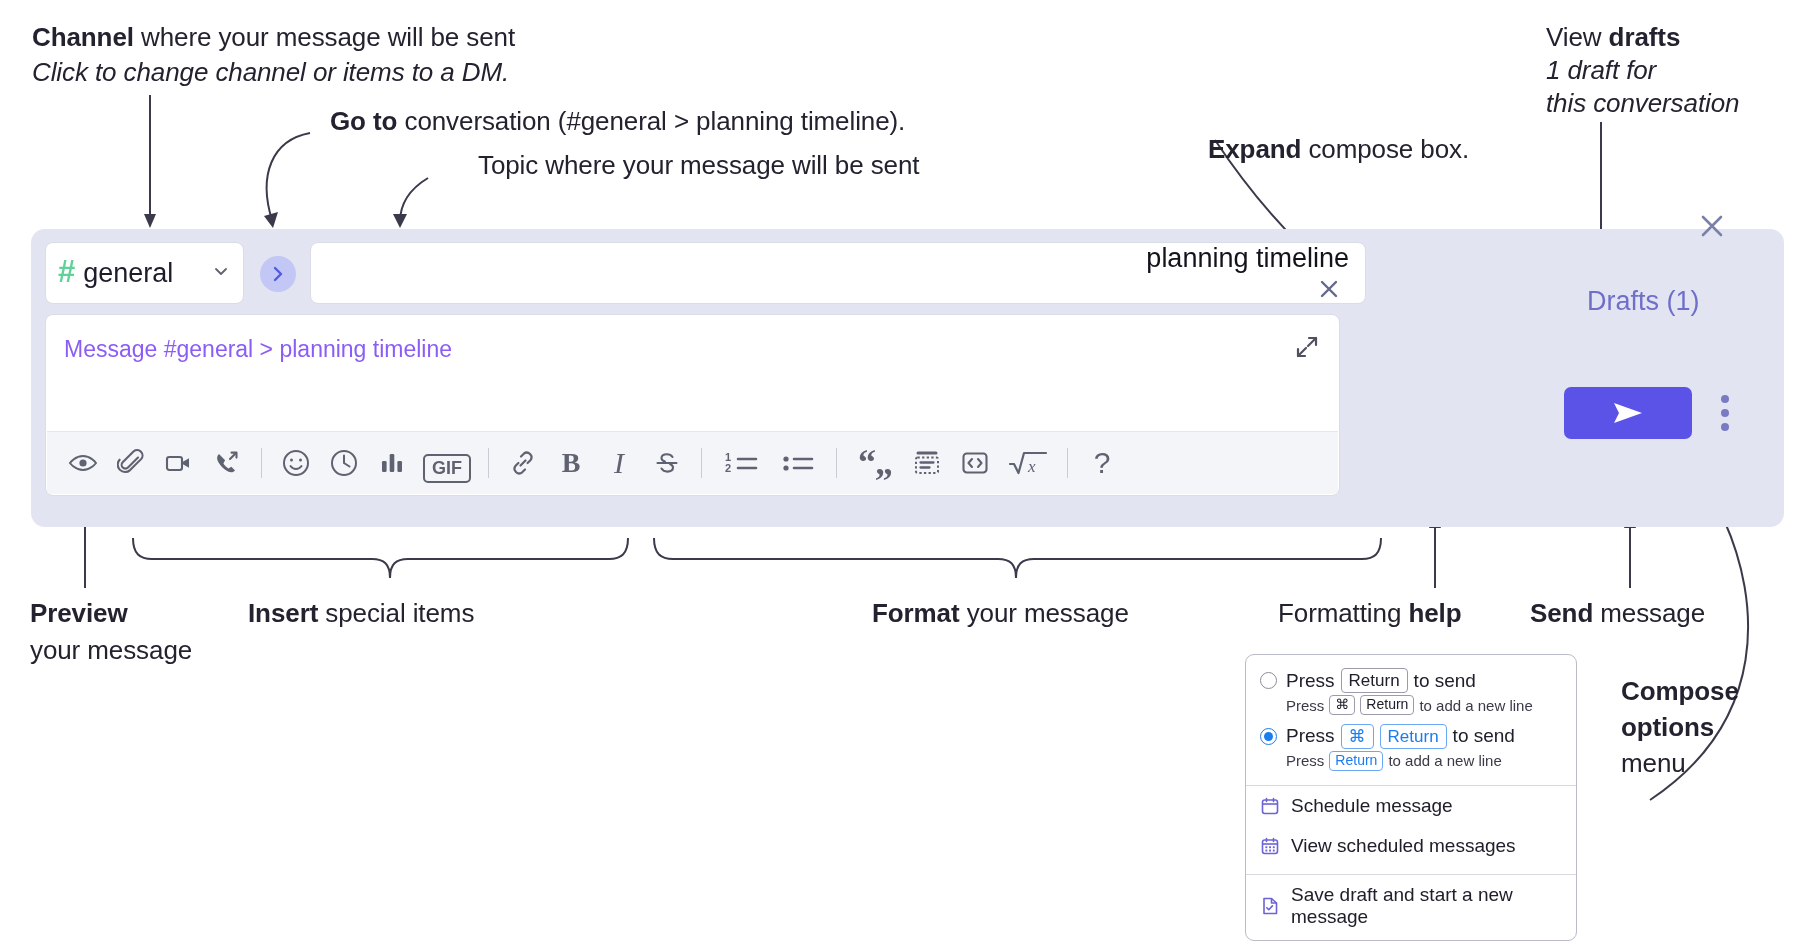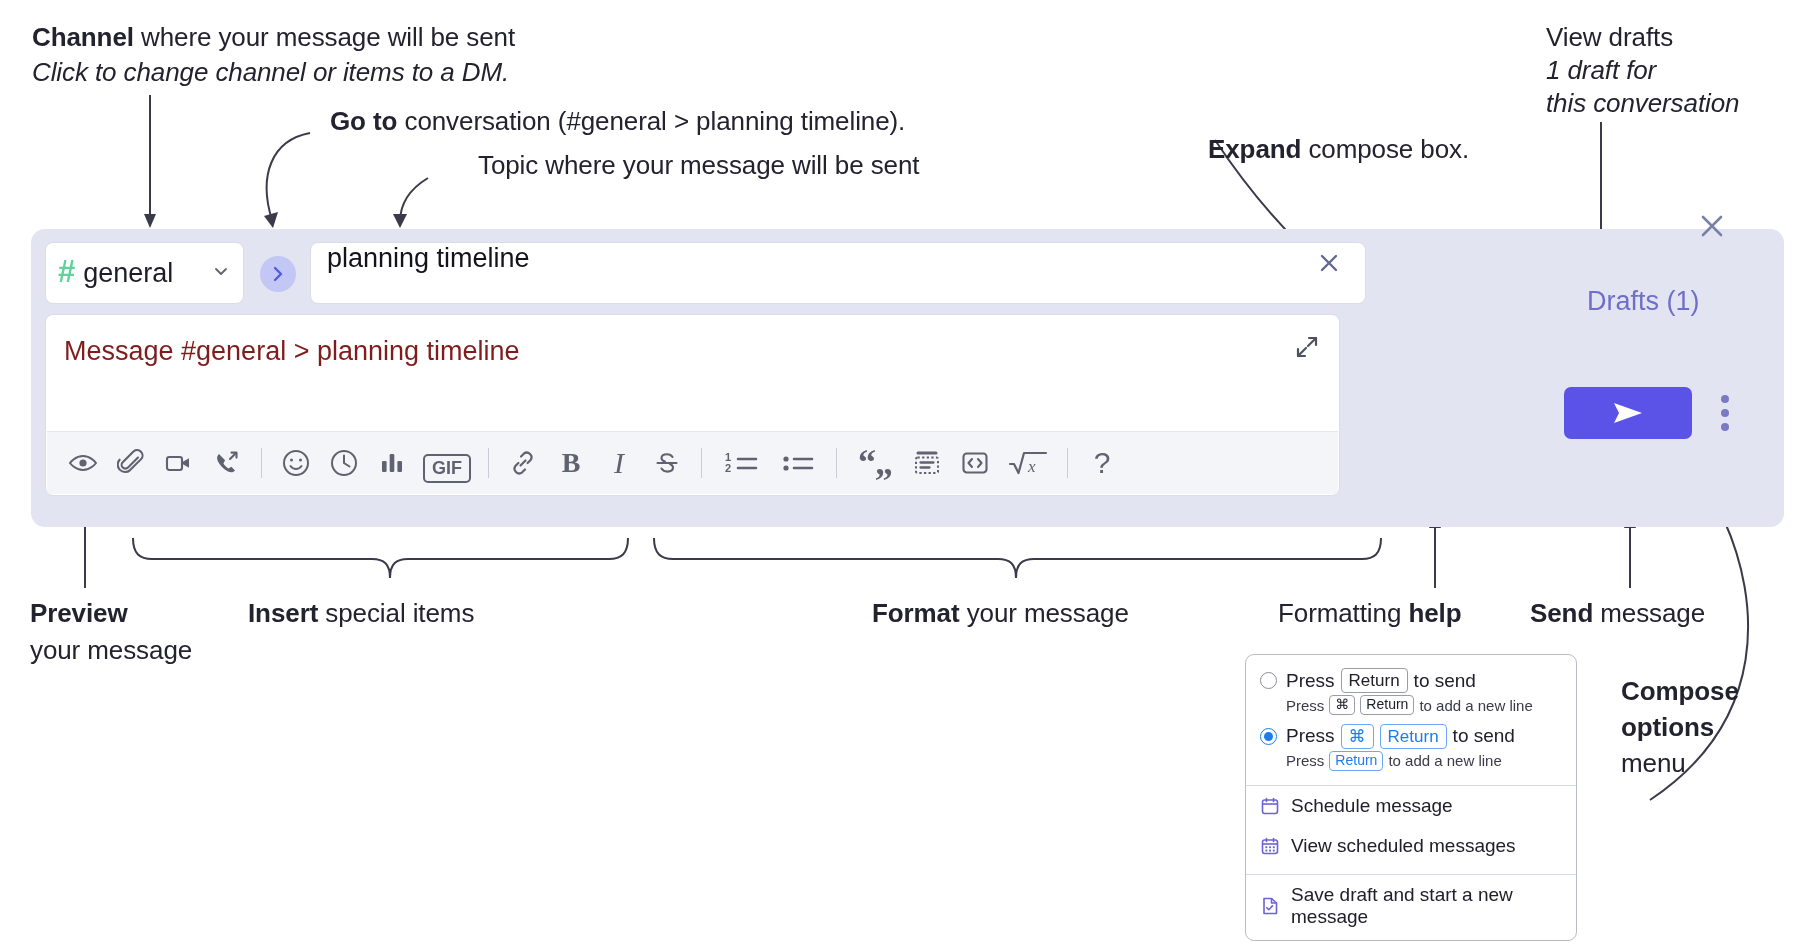--- a/index.html
+++ b/index.html
@@ -68,39 +68,40 @@
     display:flex;align-items:center;justify-content:center;
     cursor:pointer;
   }
   #topic-field{
     position:absolute;left:265px;top:0;
     right:182px;height:62px;
     background:#fff;
     border:1px solid #dcdce6;
     border-radius:8px;
     box-sizing:border-box;
-    display:flex;align-items:flex-start;
+    display:flex;align-items:flex-end;
     padding:0 16px;
+    flex-direction:column;
   }
   #topic-value{font-size:27px;color:#14131c;flex:1;}
   #topic-clear{width:40px;height:40px;display:flex;align-items:center;justify-content:center;cursor:pointer;}
 
   
   #message-box{
     position:absolute;left:0;top:72px;
     width:1295px;height:182px;
     background:#fff;
     border:1px solid #dcdce6;
     border-radius:8px;
     box-sizing:border-box;
     overflow:hidden;
   }
   #message-placeholder{
     position:absolute;left:18px;top:21px;
-    font-size:27px;color:#7f1d1d;
+    font-size:23px;color:#8b5cf6;
   }
   #expand-button{
     position:absolute;right:14px;top:14px;
     width:36px;height:36px;
     display:flex;align-items:center;justify-content:center;
     cursor:pointer;
   }
   #toolbar{
     position:absolute;left:1px;right:1px;bottom:1px;height:63px;
     background:#f4f5f8;
@@ -235,21 +236,21 @@
 
   <div class="anno" style="left:478px;top:150px;">
     <span style="font-weight:400;">Topic</span><span> where your message will be sent</span>
   </div>
 
   <div class="anno" style="left:1208px;top:106px;margin-top:28px;">
     <span style="font-weight:700;">Expand</span><span> compose box.</span>
   </div>
 
   <div class="anno" style="left:1546px;top:22px;">
-    <span>View </span><span style="font-weight:400;">drafts</span>
+    <span>View </span><span style="font-weight:700;">drafts</span>
   </div>
   <div class="anno ital" style="left:1546px;top:55px;">1 draft for</div>
   <div class="anno ital" style="left:1546px;top:88px;">this conversation</div>
 
   <div class="anno" style="left:30px;top:598px;">
     <span style="font-weight:700;">Preview</span>
   </div>
   <div class="anno" style="left:30px;top:635px;">your message</div>
 
   <div class="anno" style="left:248px;top:598px;">

